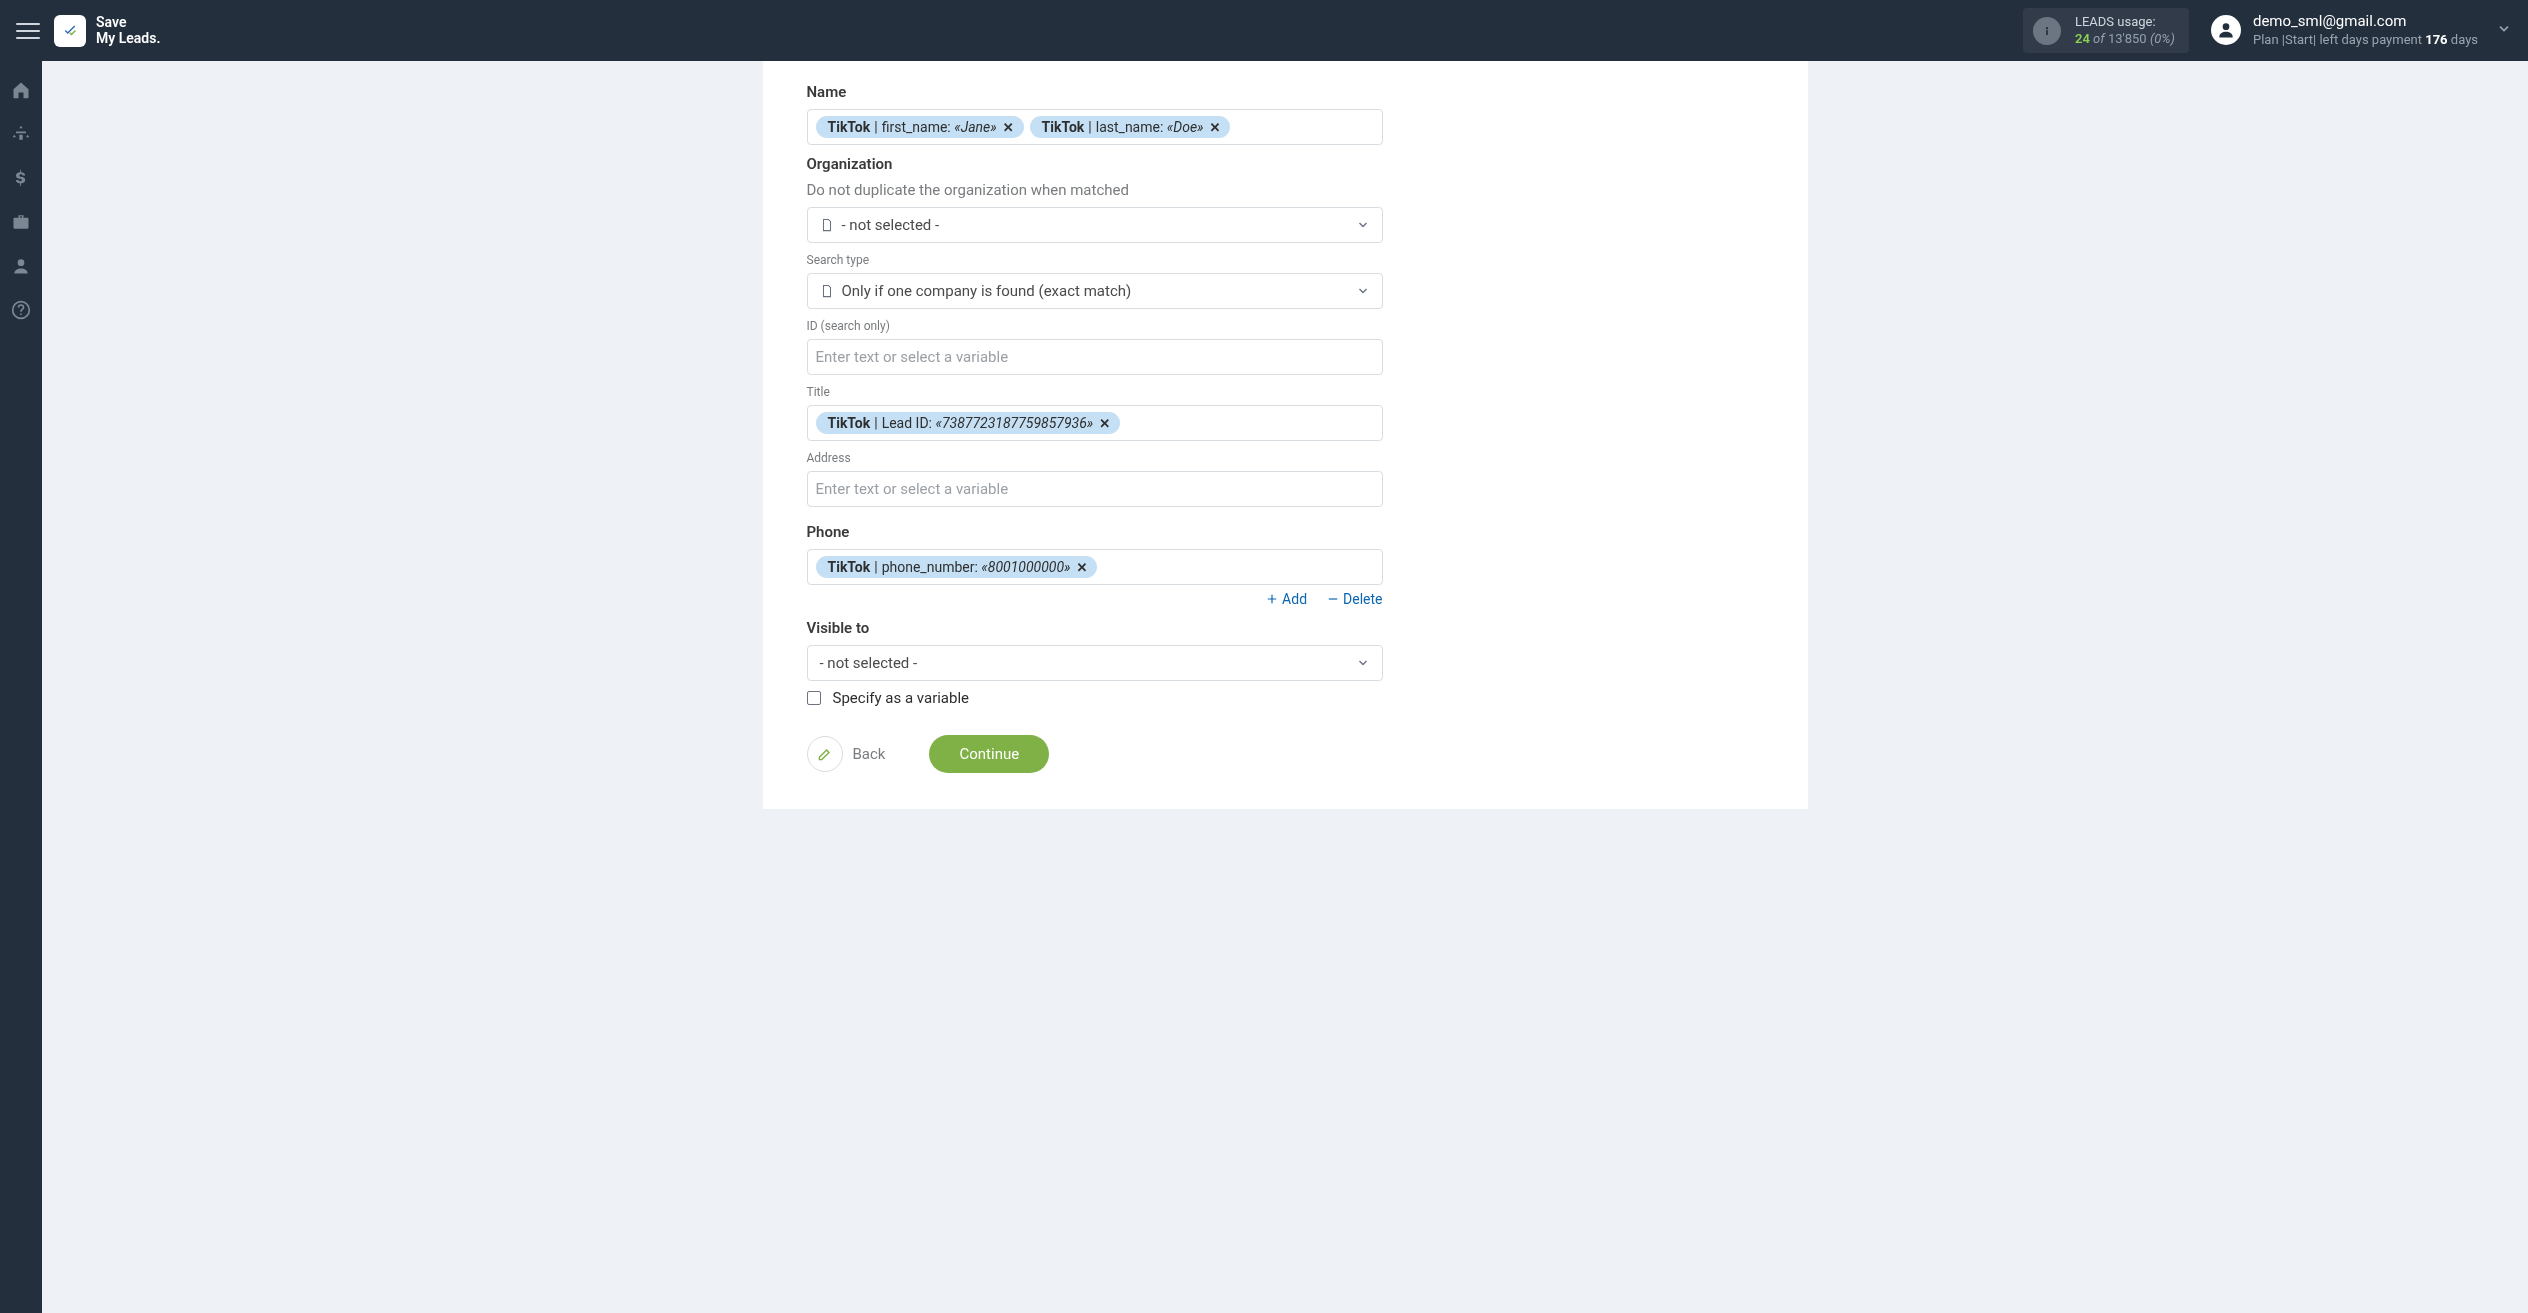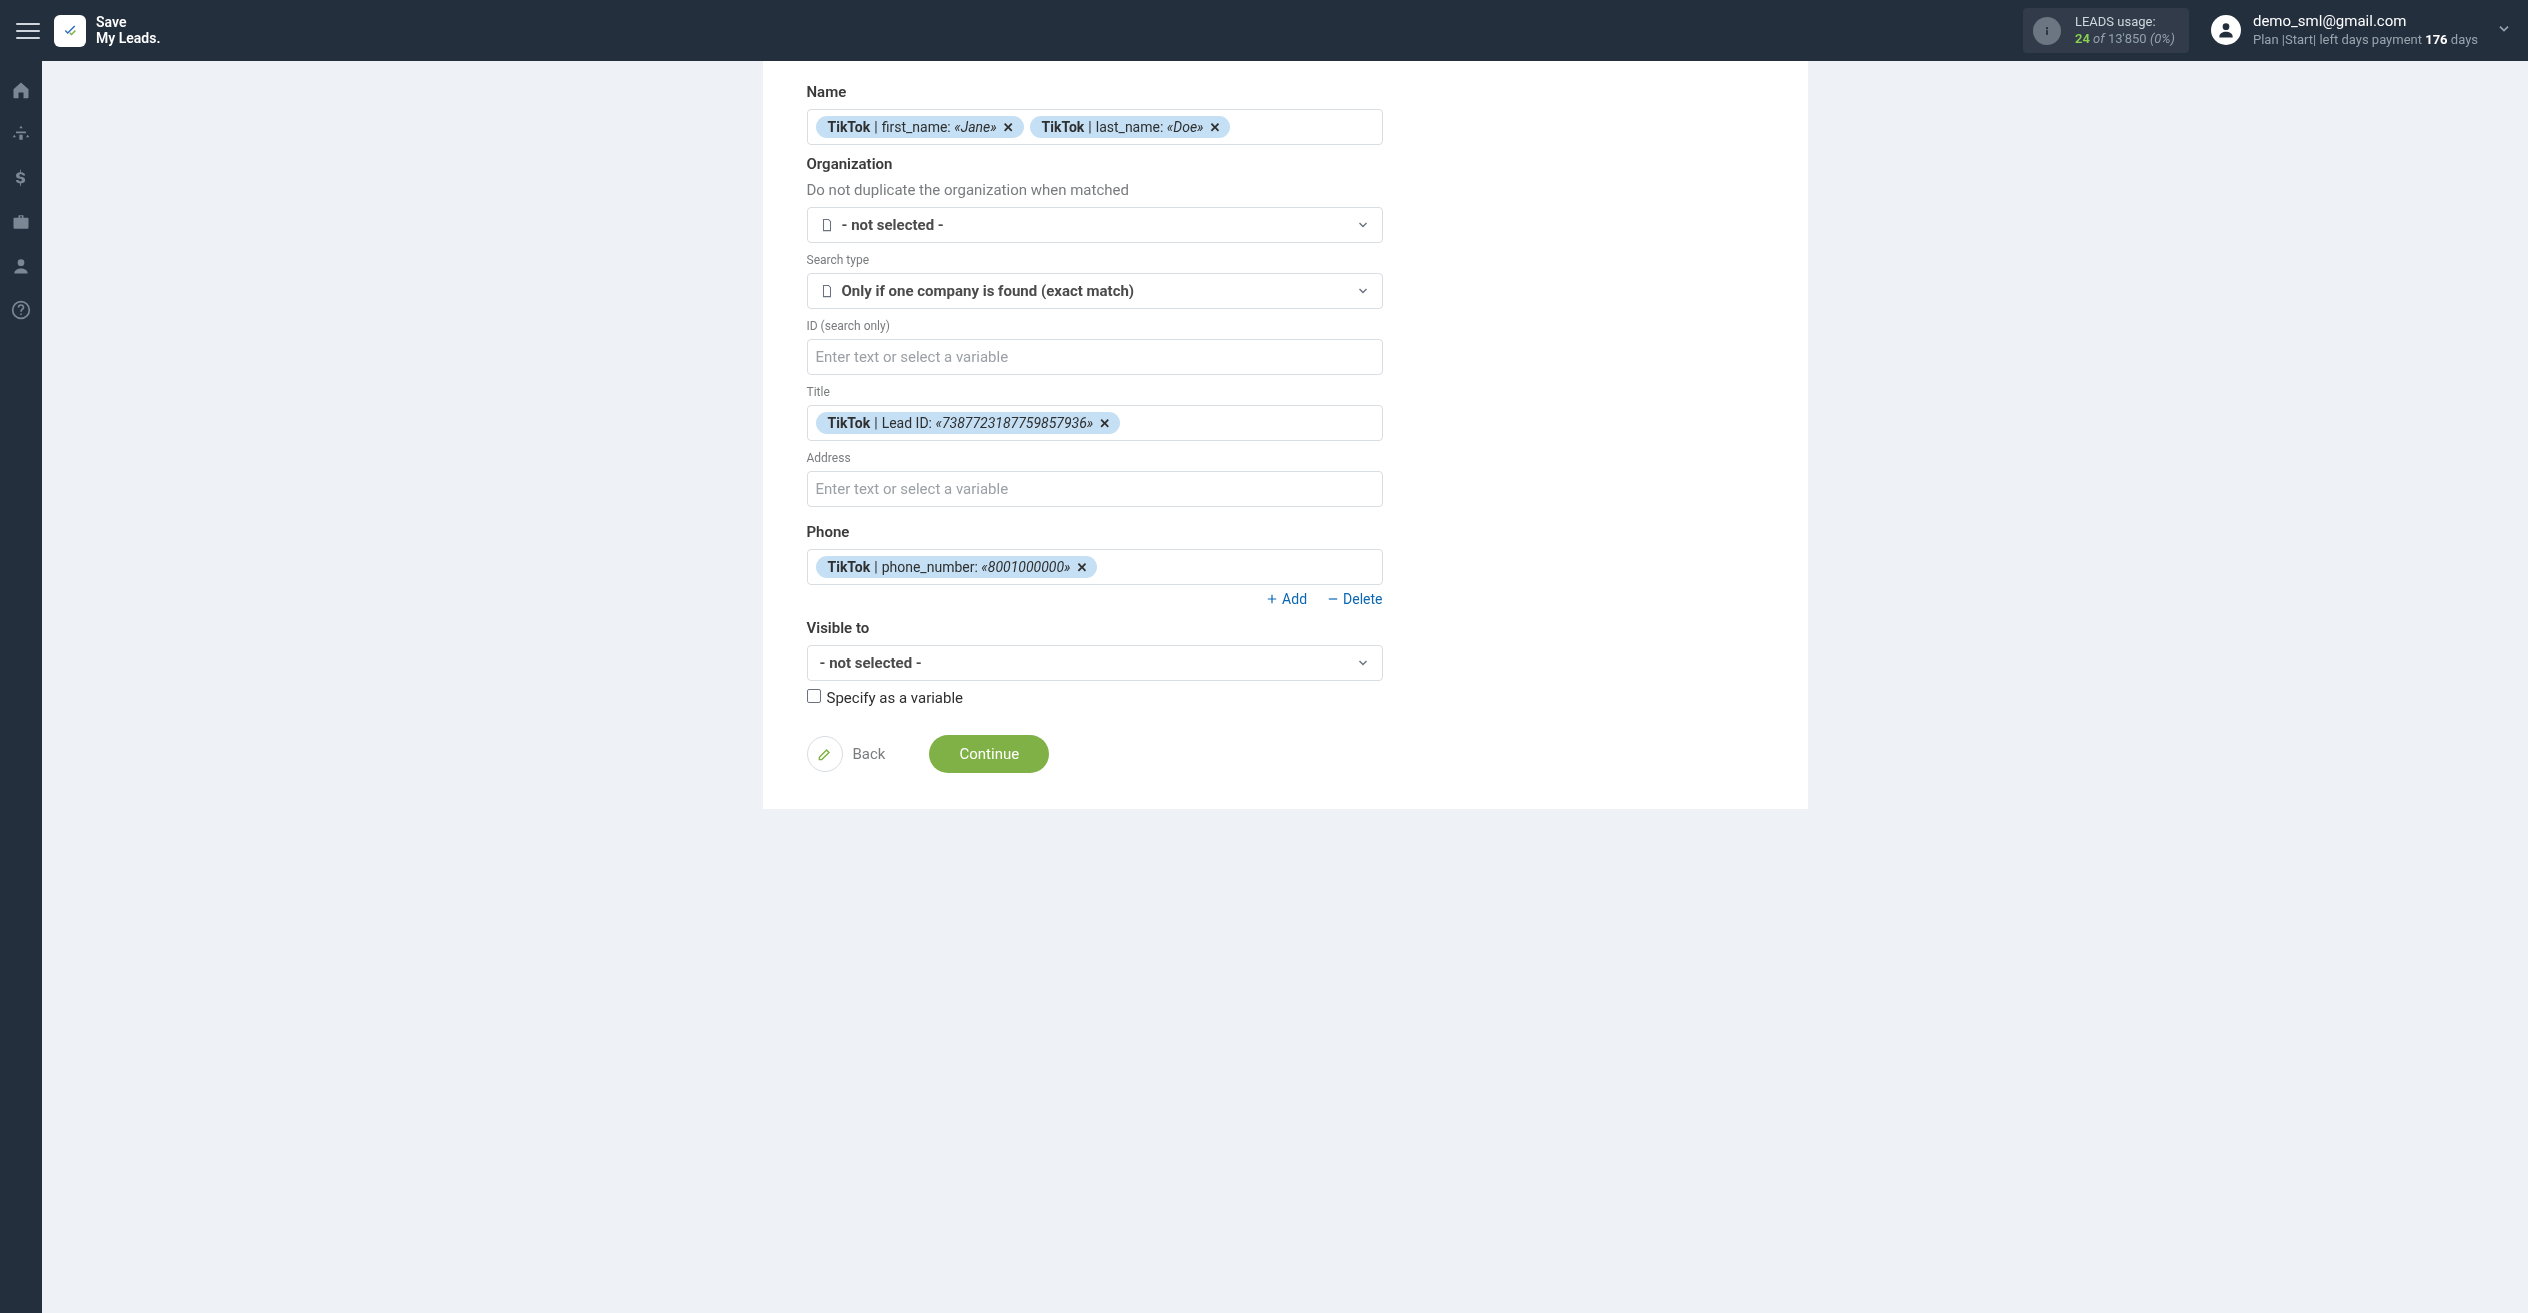--- a/index.html
+++ b/index.html
@@ -38,34 +38,34 @@
 
   .field-block { margin-bottom:8px;}
   .field-label { font-size:15px; color:#3a3a3a; font-weight:600; margin-bottom:8px; margin-top:10px;}
   .field-sublabel { font-size:15px; color:#797c7f; margin-bottom:8px; font-weight:400;}
   .field-minor { font-size:12px; color:#797c7f; margin-top:10px; margin-bottom:6px; font-weight:400;}
   .input-like { width:576px; border:1px solid #d8dde2; border-radius:4px; min-height:36px; padding:4px 8px; display:flex; align-items:center; flex-wrap:wrap; gap:6px; background:#fff;}
   .input-like.select { padding:6px 12px; justify-content:space-between;}
   .placeholder { color:#9aa0a6; font-size:15px;}
   .select-left { display:flex; align-items:center; gap:8px;}
   .doc-icon { width:14px; height:14px; color:#6b7280;}
-  .select-text { color:#4b4b4b; font-size:15px;font-weight:bold;}
+  .select-text { color:#4b4b4b; font-size:15px;}
   .select-arrow { color:#6b7280;}
 
   .tag { background:#c5e0f5; border-radius:12px; padding:3px 10px 3px 12px; display:inline-flex; align-items:center; font-size:14px; color:#2f2f2f;}
   .tag b { font-weight:700;}
   .tag .pipe { margin:0 4px; color:#2f2f2f;}
   .tag .val { font-style:italic;}
   .tag .x { margin-left:6px; font-weight:700; cursor:pointer; font-size:13px;}
 
   .phone-actions { width:576px; display:flex; justify-content:flex-end; gap:20px; margin-top:6px; font-size:14px; }
   .act { color:#0b67b3; cursor:pointer; display:flex; align-items:center; gap:4px;}
   .act.del { color:#0b67b3;}
 
-  .checkbox-row { display:flex; gap:6px; margin-top:8px; font-size:15px; color:#2e2e2e;}
+  .checkbox-row { display:flex; align-items:center; gap:12px; margin-top:8px; font-size:15px; color:#2e2e2e;}
   .checkbox { width:14px; height:14px; border:1px solid #6b7280; border-radius:2px;}
 
   .btn-row { display:flex; align-items:center; gap:44px; margin-top:28px;}
   .back-btn { display:flex; align-items:center; gap:10px; color:#797c7f; font-size:15px; cursor:pointer;}
   .back-circle { width:36px; height:36px; border:1px solid #d8dde2; border-radius:50%; display:flex; align-items:center; justify-content:center;}
   .continue { background:#7fb146; color:#fff; border:none; border-radius:20px; padding:10px 30px; font-size:15px; cursor:pointer;}
 </style>
 </head>
 <body>
 

